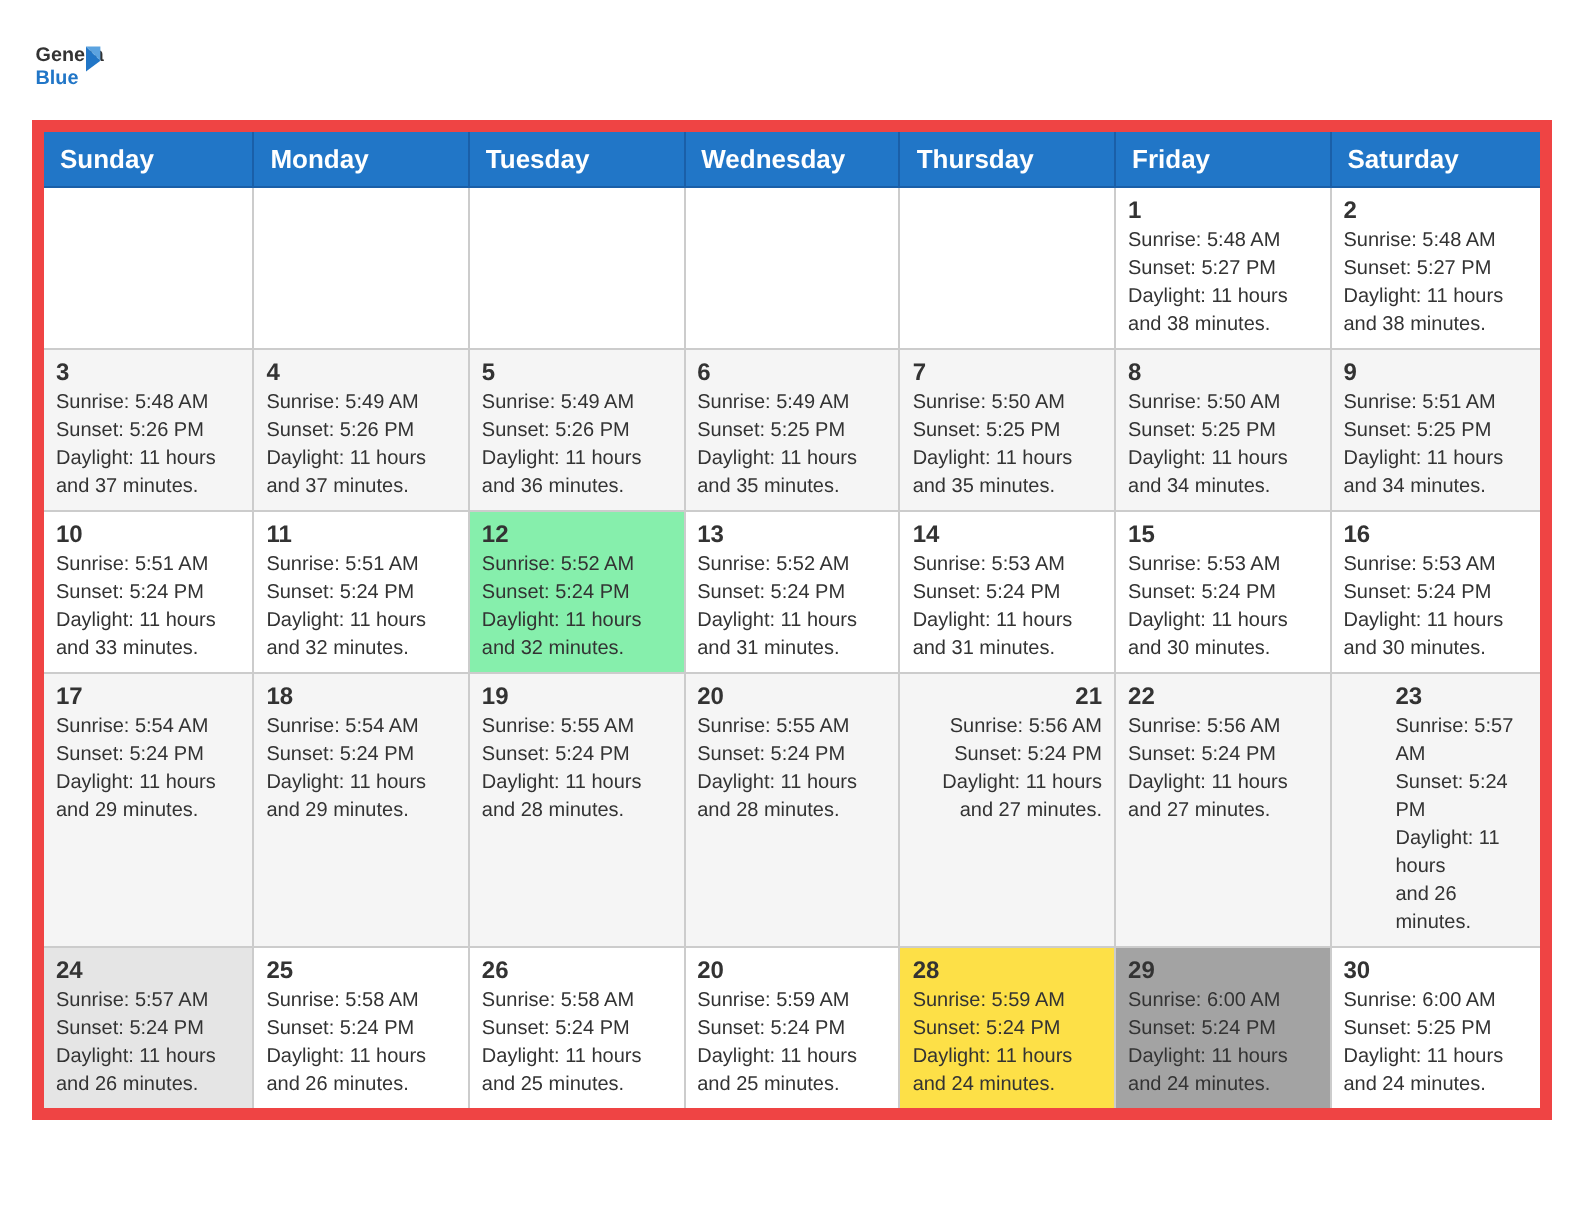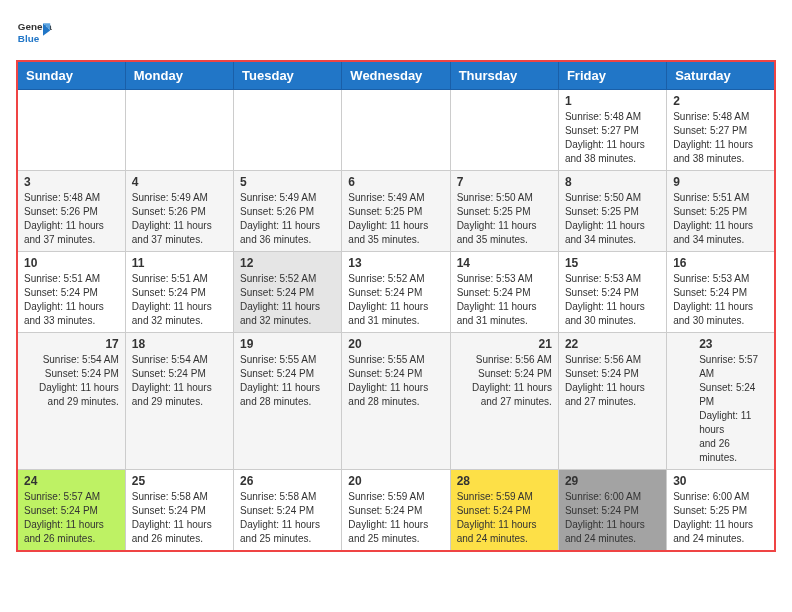--- a/index.html
+++ b/index.html
@@ -39,21 +39,21 @@
       color: #222;
       line-height: 1.1;
     }
     .location {
       font-size: 14px;
       color: #444;
     }
     .calendar {
       width: 100%;
       border-collapse: collapse;
-      border: 2px solid #ef4444;
+      border: 6px solid #ef4444;
     }
     .calendar th {
       background-color: #2176c7;
       color: #fff;
       font-size: 13px;
       font-weight: bold;
       padding: 6px 8px;
       text-align: left;
       border: 1px solid #1a5fa8;
     }
@@ -198,21 +198,21 @@
 Daylight: 11 hours
 and 33 minutes.</div>
           </td>
           <td style="background: rgb(255, 255, 255);">
             <span class="day-num">11</span>
             <div class="day-info" style="white-space: pre-line;">Sunrise: 5:51 AM
 Sunset: 5:24 PM
 Daylight: 11 hours
 and 32 minutes.</div>
           </td>
-          <td style="background: #e5e5e5;">
+          <td style="background: #86efac;">
             <span class="day-num">12</span>
             <div class="day-info" style="white-space: pre-line;">Sunrise: 5:52 AM
 Sunset: 5:24 PM
 Daylight: 11 hours
 and 32 minutes.</div>
           </td>
           <td style="background: rgb(255, 255, 255);">
             <span class="day-num">13</span>
             <div class="day-info" style="white-space: pre-line;">Sunrise: 5:52 AM
 Sunset: 5:24 PM
@@ -235,21 +235,21 @@
           </td>
           <td style="background: rgb(255, 255, 255);">
             <span class="day-num">16</span>
             <div class="day-info" style="white-space: pre-line;">Sunrise: 5:53 AM
 Sunset: 5:24 PM
 Daylight: 11 hours
 and 30 minutes.</div>
           </td>
         </tr>
         <tr>
-          <td style="background: rgb(245, 245, 245); text-align: right;">
+          <td style="background: rgb(245, 245, 245);">
             <span class="day-num">17</span>
             <div class="day-info" style="white-space: pre-line;">Sunrise: 5:54 AM
 Sunset: 5:24 PM
 Daylight: 11 hours
 and 29 minutes.</div>
           </td>
           <td style="background: rgb(245, 245, 245);">
             <span class="day-num">18</span>
             <div class="day-info" style="white-space: pre-line;">Sunrise: 5:54 AM
 Sunset: 5:24 PM
@@ -286,21 +286,21 @@
           </td>
           <td style="background: rgb(245, 245, 245); padding-left: 32px;">
             <span class="day-num">23</span>
             <div class="day-info" style="white-space: pre-line;">Sunrise: 5:57 AM
 Sunset: 5:24 PM
 Daylight: 11 hours
 and 26 minutes.</div>
           </td>
         </tr>
         <tr>
-          <td style="background: #bef264;">
+          <td style="background: #e5e5e5;">
             <span class="day-num">24</span>
             <div class="day-info" style="white-space: pre-line;">Sunrise: 5:57 AM
 Sunset: 5:24 PM
 Daylight: 11 hours
 and 26 minutes.</div>
           </td>
           <td style="background: rgb(255, 255, 255);">
             <span class="day-num">25</span>
             <div class="day-info" style="white-space: pre-line;">Sunrise: 5:58 AM
 Sunset: 5:24 PM

